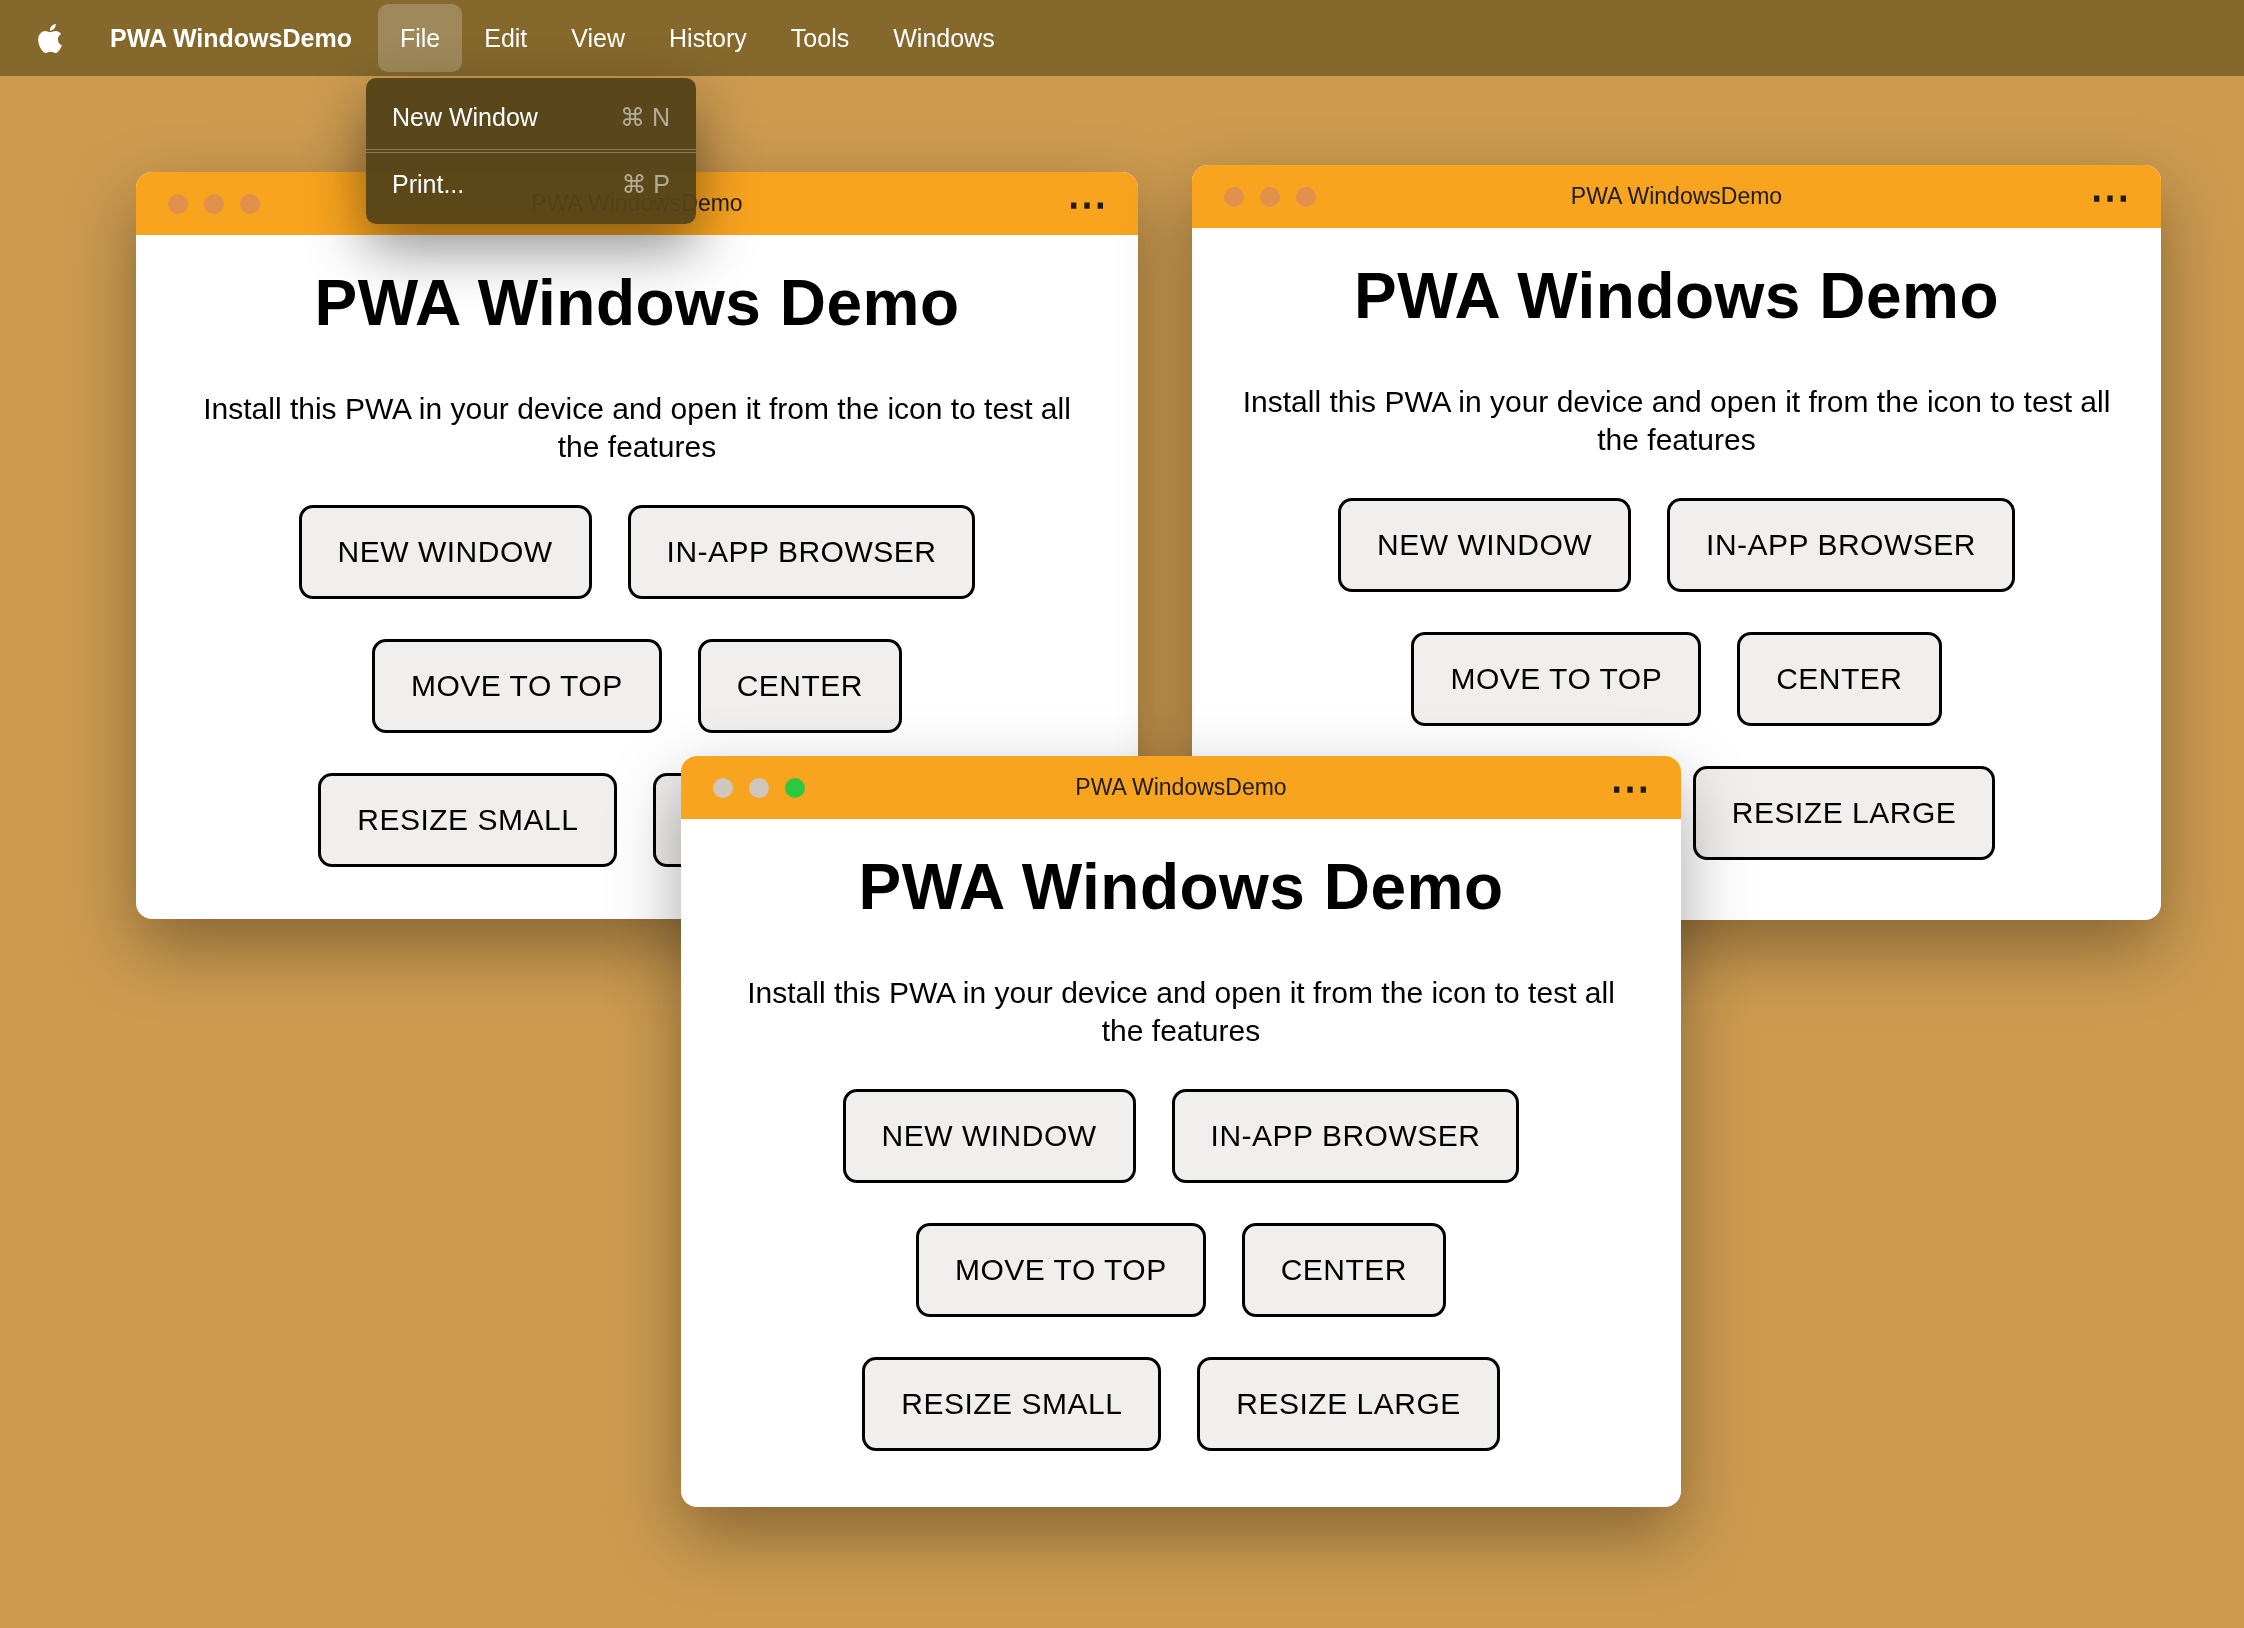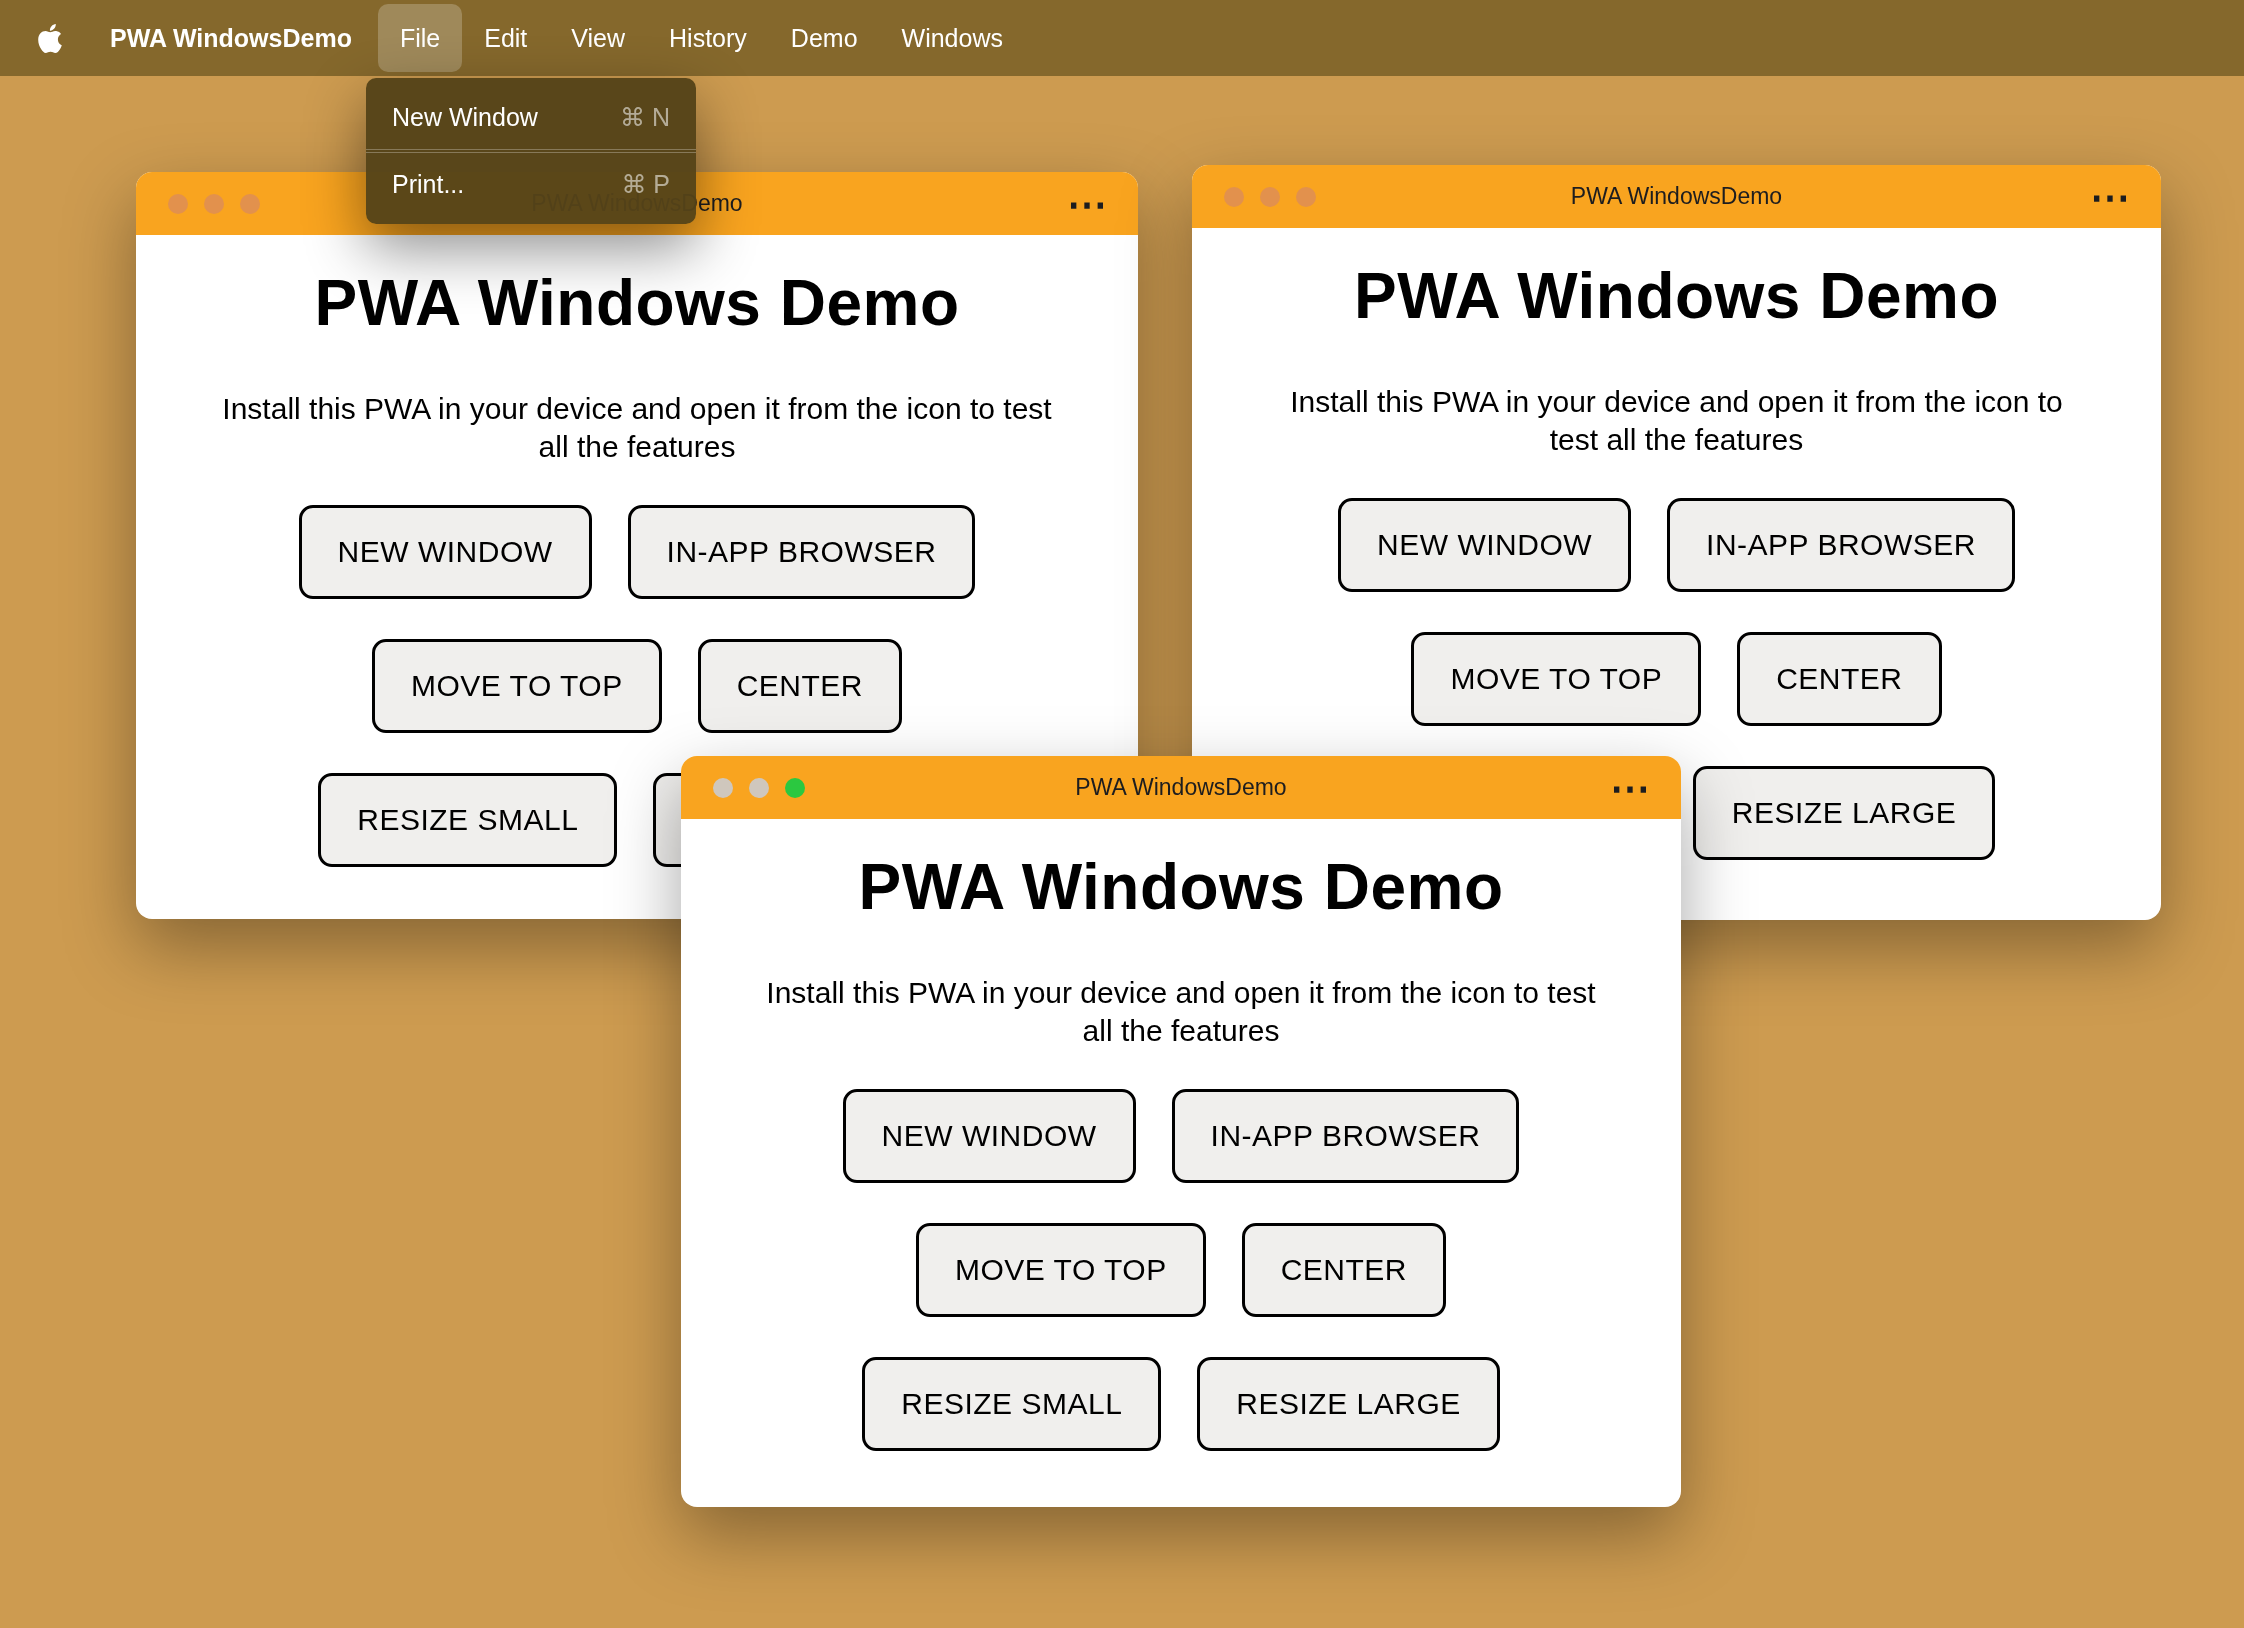--- a/index.html
+++ b/index.html
@@ -70,21 +70,21 @@
   .window.focused .light-min   { background:#cfc7bd; }
   .window.focused .light-zoom  { background:#2bc840; }
   .wtitle { font-size:23px; color:#1d1d1f; font-weight:500; }
   .wmenu {
     position:absolute; right:30px; top:0; height:63px;
     display:flex; align-items:center;
     font-size:40px; color:#1d1d1f; font-weight:bold; letter-spacing:1px;
     line-height:1;
   }
 
-  .content { padding:0 80px 30px; text-align:center; }
+  .content { padding:0 32px 30px; text-align:center; }
   .content h1 {
     font-size:64px; font-weight:bold; color:#000;
     margin:31px 0 50px;
     letter-spacing:0.5px;
   }
   .desc {
     text-align:center; font-size:30px; line-height:1.25; color:#000;
     max-width:900px; margin:0 auto;
   }
   .btn-row { display:flex; justify-content:center; gap:36px; margin-top:40px; }
@@ -107,21 +107,21 @@
   <div class="apple">
     <svg viewBox="0 0 814 1000">
         <path d="M788.1 340.9c-5.8 4.5-108.2 62.2-108.2 190.5 0 148.4 130.3 200.9 134.2 202.2-.6 3.2-20.7 71.9-68.7 141.9-42.8 61.6-87.5 123.1-155.5 123.1s-85.5-39.5-164-39.5c-76.5 0-103.7 40.8-165.9 40.8s-105.6-57-155.5-127C46.7 790.7 0 663 0 541.8c0-194.4 126.4-297.5 250.8-297.5 66.1 0 121.2 43.4 162.7 43.4 39.5 0 101.1-46 176.3-46 28.5 0 130.9 2.6 198.3 99.2zm-234-181.5c31.1-36.9 53.1-88.1 53.1-139.3 0-7.1-.6-14.3-1.9-20.1-50.6 1.9-110.8 33.7-147.1 75.8-28.5 32.4-55.1 83.6-55.1 135.5 0 7.8 1.3 15.6 1.9 18.1 3.2.6 8.4 1.3 13.6 1.3 45.4 0 102.5-30.4 135.5-71.3z"></path>
       </svg>
   </div>
   <div class="mb-app">PWA WindowsDemo</div>
   <div class="mb-item active">File</div>
   <div class="mb-item">Edit</div>
   <div class="mb-item">View</div>
   <div class="mb-item">History</div>
-  <div class="mb-item">Demo</div>
+  <div class="mb-item">Tools</div>
   <div class="mb-item">Windows</div>
 </div>
 
 <div class="dropdown">
   <div class="dd-item">
     <span>New Window</span>
     <span class="dd-shortcut">⌘ N</span>
   </div>
   <div class="dd-sep"></div>
   <div class="dd-sep"></div>

